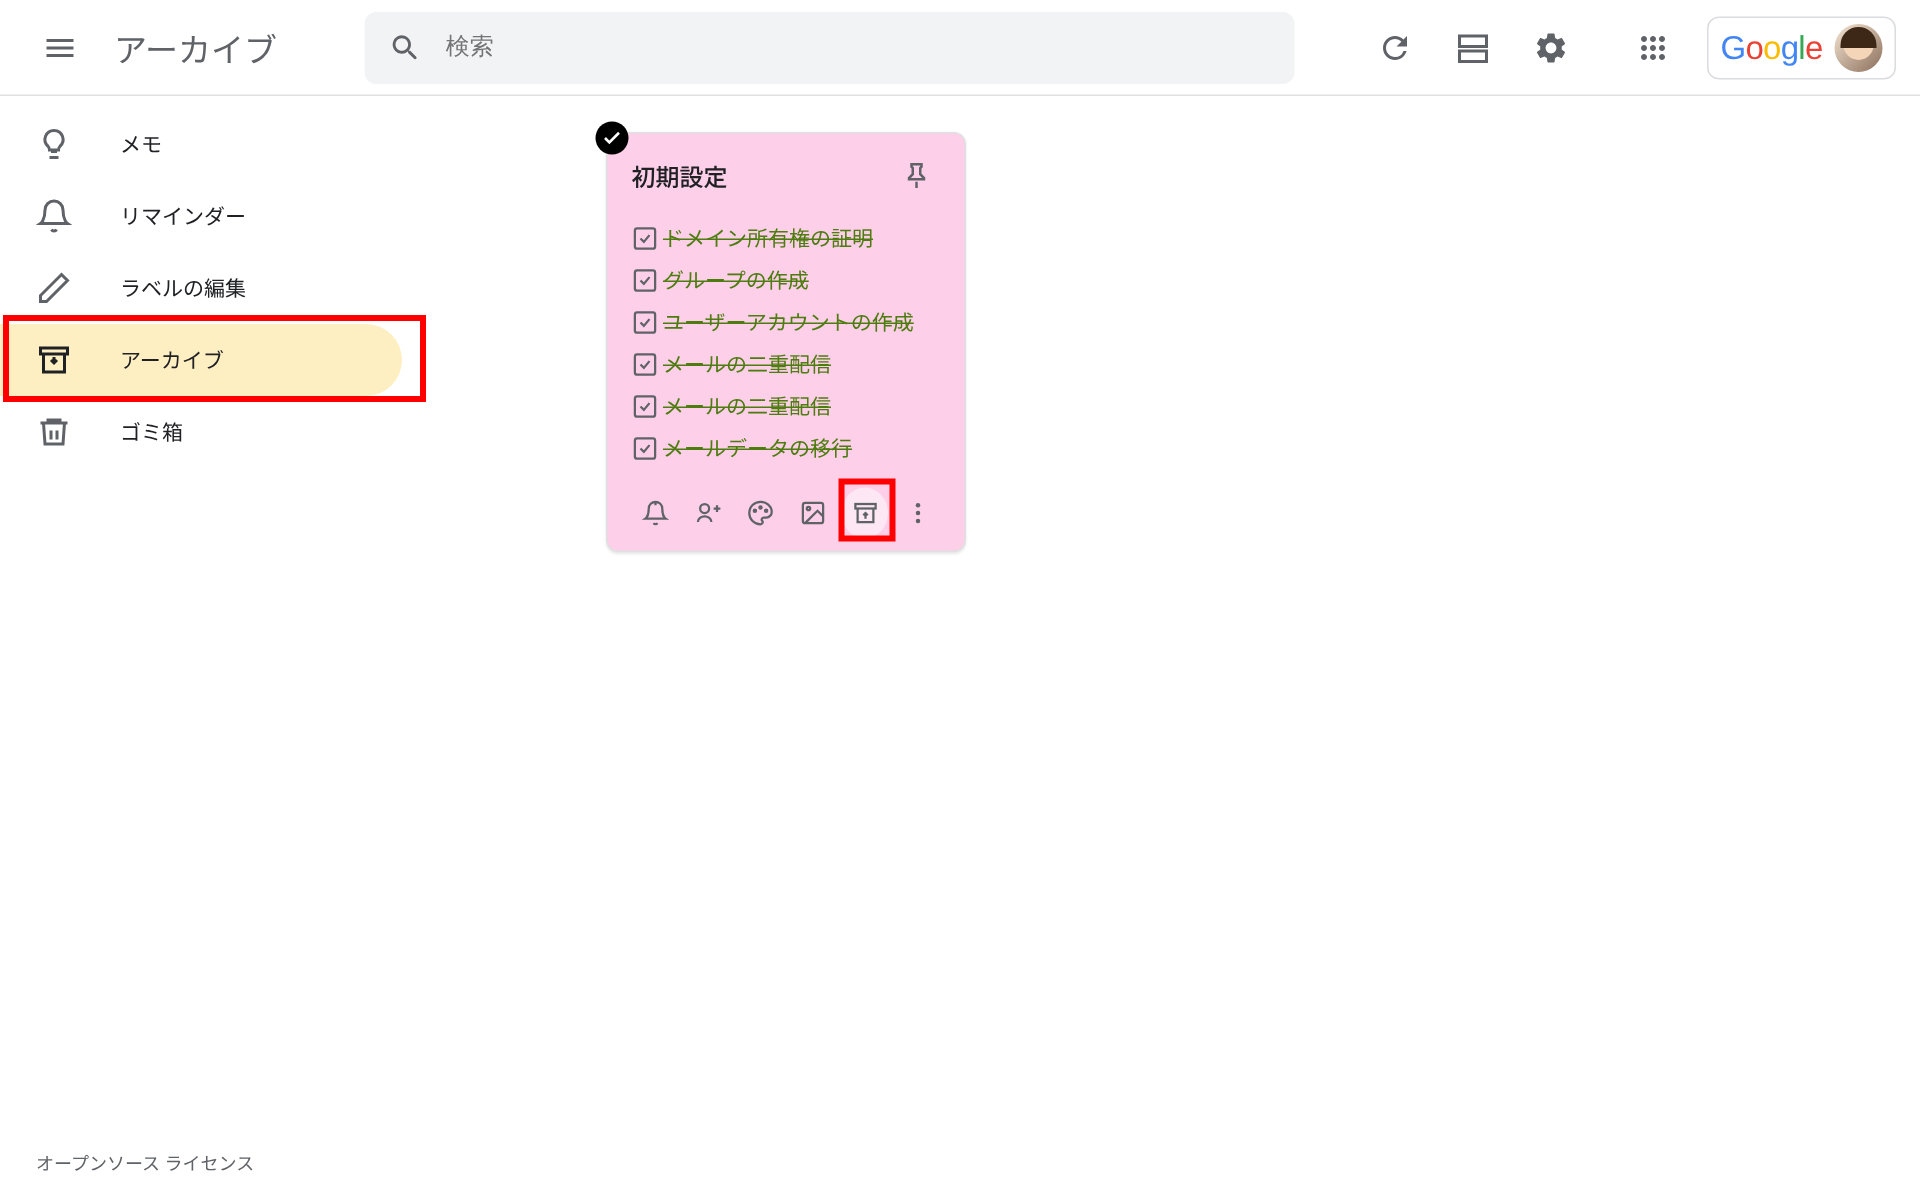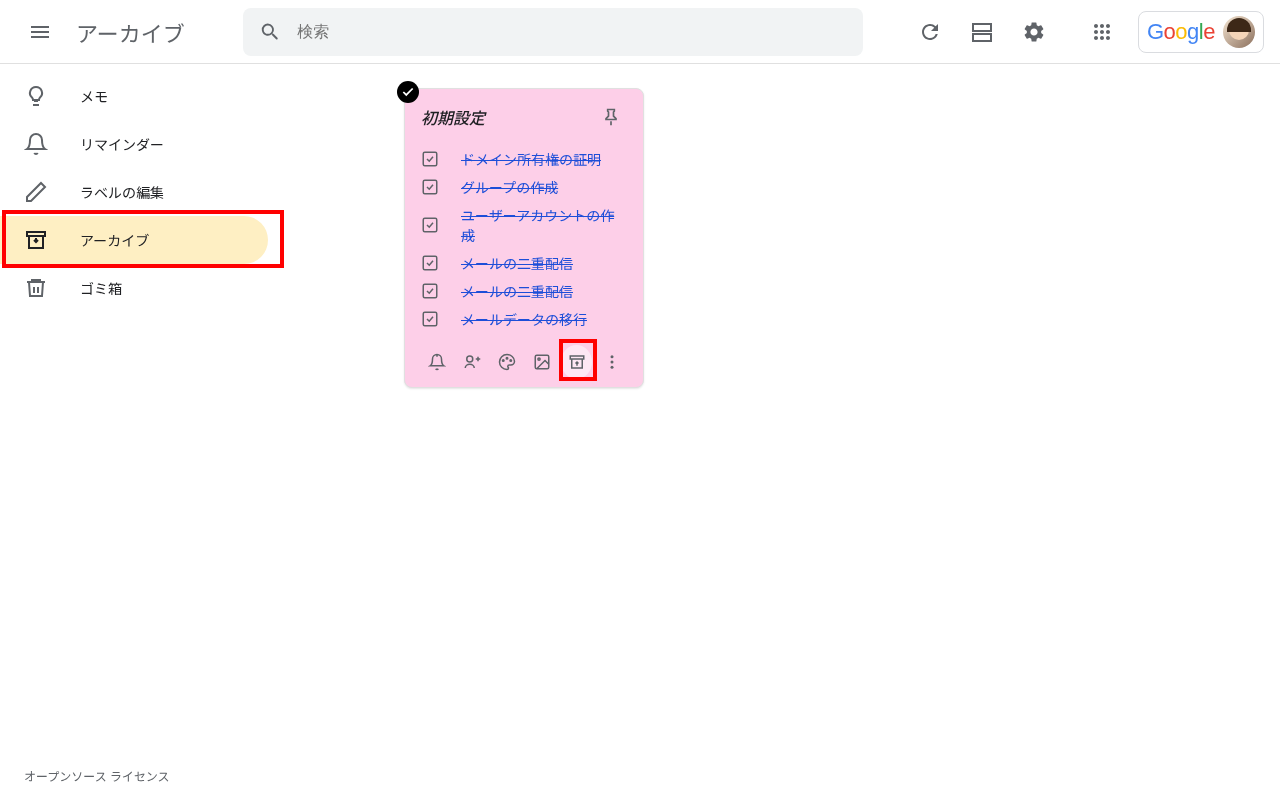--- a/index.html
+++ b/index.html
@@ -2,21 +2,21 @@
 <html><head>
 <meta charset="utf-8">
 <style>
 * { margin: 0; padding: 0; box-sizing: border-box; }
 body { font-family: 'Roboto', 'Noto Sans JP', Arial, sans-serif; background: #fff; color: #202124; overflow: hidden; }
 
 .header { display: flex; align-items: center; height: 64px; padding: 0 16px; border-bottom: 1px solid #e0e0e0; gap: 8px; }
 .icon-btn { width: 48px; height: 48px; display: flex; align-items: center; justify-content: center; border-radius: 50%; cursor: pointer; color: #5f6368; }
 .header-title { font-size: 22px; color: #5f6368; margin-left: 4px; margin-right: 50px; }
 .search-bar { flex: 0 0 620px; height: 48px; background: #f1f3f4; border-radius: 8px; display: flex; align-items: center; padding: 0 16px; margin-right: auto; }
-.search-bar input { border: none; background: transparent; font-size: 16px; margin-left: 16px; width: 100%; outline: none; color: #5f6368; }
+.search-bar input { border: none; background: transparent; font-size: 16px; margin-left: 16px; width: 100%; outline: none; color: #5f6368; font-family: Liberation Mono, monospace; }
 .header-actions { display: flex; align-items: center; gap: 4px; margin-left: 16px; }
 .logo-box { display: flex; align-items: center; border: 1px solid #dadce0; border-radius: 8px; padding: 4px 8px; gap: 8px; margin-left: 8px; }
 .google-logo { font-family: 'Product Sans', Arial, sans-serif; font-size: 22px; font-weight: 400; letter-spacing: -0.5px; }
 .g-b { color: #4285f4; } .g-r { color: #ea4335; } .g-y { color: #fbbc05; } .g-g { color: #34a853; }
 .avatar { width: 32px; height: 32px; border-radius: 50%; background: linear-gradient(135deg, #f5e6d3 0%, #8b6f5c 100%); position: relative; overflow: hidden; }
 .avatar::before { content: ''; position: absolute; top: 4px; left: 6px; width: 20px; height: 20px; background: #f5d5b8; border-radius: 50%; }
 .avatar::after { content: ''; position: absolute; top: 2px; left: 4px; width: 24px; height: 14px; background: #3d2817; border-radius: 12px 12px 0 0; }
 
 .container { display: flex; height: calc(100vh - 64px); }
 .sidebar { width: 280px; padding-top: 8px; display: flex; flex-direction: column; }
@@ -25,24 +25,24 @@
 .nav-item .nav-icon { width: 24px; height: 24px; margin-right: 32px; color: #5f6368; display: flex; align-items: center; justify-content: center; }
 .nav-item.active { background: #feefc3; }
 .nav-item.active .nav-icon { color: #202124; }
 .highlight-sidebar { position: absolute; left: 2px; top: 210px; width: 282px; height: 58px; border: 4px solid #ff0000; pointer-events: none; z-index: 5; }
 .sidebar-footer { padding: 16px 24px; font-size: 12px; color: #5f6368; }
 
 .main { flex: 1; padding: 24px; position: relative; }
 .note-card { position: relative; width: 240px; background: #fdcfe8; border-radius: 8px; border: 1px solid #e0e0e0; padding: 12px 16px 8px 16px; margin-left: 100px; box-shadow: 0 1px 2px rgba(0,0,0,0.1); }
 .select-badge { position: absolute; top: -8px; left: -8px; width: 22px; height: 22px; background: #000; border-radius: 50%; display: flex; align-items: center; justify-content: center; color: #fff; }
 .note-header { display: flex; align-items: center; justify-content: space-between; margin-bottom: 12px; }
-.note-title { font-size: 16px; font-weight: 500; color: #202124; font-style: italic; }
+.note-title { font-size: 16px; font-weight: 500; color: #202124; }
 .pin-btn { width: 32px; height: 32px; display: flex; align-items: center; justify-content: center; cursor: pointer; color: #5f6368; border-radius: 50%; }
 .checklist { list-style: none; }
-.checklist li { display: flex; align-items: center; gap: 22px; padding: 4px 0; font-size: 14px; color: #1d4ed8; }
+.checklist li { display: flex; align-items: center; gap: 3px; padding: 4px 0; font-size: 14px; color: #4d7c0f; }
 .checkbox-done { width: 18px; height: 18px; flex-shrink: 0; color: #5f6368; }
 .task-text { text-decoration: line-through; }
 .note-toolbar { display: flex; align-items: center; gap: 4px; margin-top: 12px; }
 .tool-btn { width: 34px; height: 34px; display: flex; align-items: center; justify-content: center; border-radius: 50%; cursor: pointer; color: #5f6368; position: relative; }
 .tool-btn.active-circle { background: rgba(255,255,255,0.5); }
 .highlight-tool { position: absolute; border: 4px solid #ff0000; width: 38px; height: 42px; top: -6px; left: -2px; pointer-events: none; }
 
 svg { display: block; }
 </style>
 </head>

